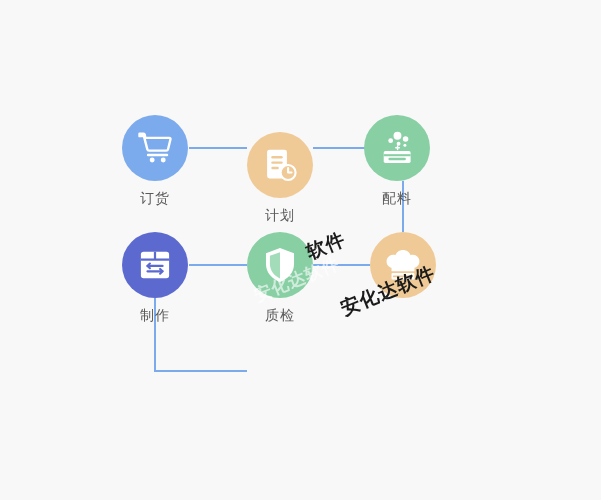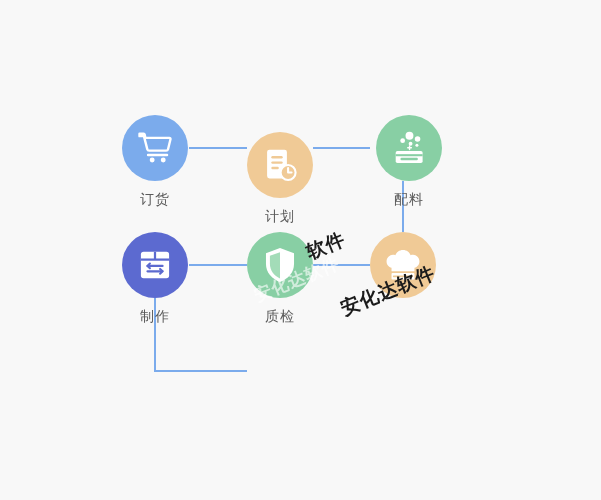--- a/index.html
+++ b/index.html
@@ -11,20 +11,21 @@
     height: 500px;
     background: #f8f8f8;
     font-family: "DejaVu Sans", "Liberation Sans", sans-serif;
     overflow: hidden;
   }
   #canvas {
     position: relative;
     width: 601px;
     height: 500px;
     background: #f8f8f8;
+    font-family: Liberation Serif, serif;
   }
   
   #edges {
     position: absolute;
     left: 0; top: 0;
     width: 601px; height: 500px;
     pointer-events: none;
   }
   
   .node {
@@ -128,21 +129,21 @@
         <rect x="6.2" y="6.0" width="7.6" height="1.6" rx="0.8" fill="#f0ca96"></rect>
         <rect x="6.2" y="9.6" width="7.6" height="1.6" rx="0.8" fill="#f0ca96"></rect>
         <rect x="6.2" y="13.2" width="5.0" height="1.6" rx="0.8" fill="#f0ca96"></rect>
         <circle cx="17.4" cy="17.0" r="5.0" fill="#f0ca96" stroke="#ffffff" stroke-width="1.4"></circle>
         <path d="M17.4 14.1 V17.0 H19.7" fill="none" stroke="#ffffff" stroke-width="1.4" stroke-linecap="round" stroke-linejoin="round"></path>
       </svg>
     </div>
     <div class="node-label">计划</div>
   </div>
 
-  <div class="node" id="node-ingredients" style="left:409px; top:115px;">
+  <div class="node" id="node-ingredients" style="left:397px; top:115px;">
     <div class="node-circle" style="background:#88cfa4;">
       <svg width="38" height="38" viewBox="0 0 24 24">
         <circle cx="12.3" cy="4.3" r="2.5" fill="#ffffff"></circle>
         <circle cx="17.4" cy="6.3" r="1.75" fill="#ffffff"></circle>
         <circle cx="8.0" cy="7.4" r="1.5" fill="#ffffff"></circle>
         <circle cx="13.0" cy="9.3" r="1.2" fill="#ffffff"></circle>
         <circle cx="17.0" cy="10.3" r="0.95" fill="#ffffff"></circle>
         <path d="M11.2 11.8 h2.3 M12.35 10.7 v2.3" stroke="#ffffff" stroke-width="0.9" stroke-linecap="round"></path>
         <rect x="3.6" y="13.9" width="17.0" height="7.6" rx="1.1" fill="#ffffff"></rect>
         <rect x="6.6" y="18.2" width="11.0" height="1.5" rx="0.75" fill="#88cfa4"></rect>

